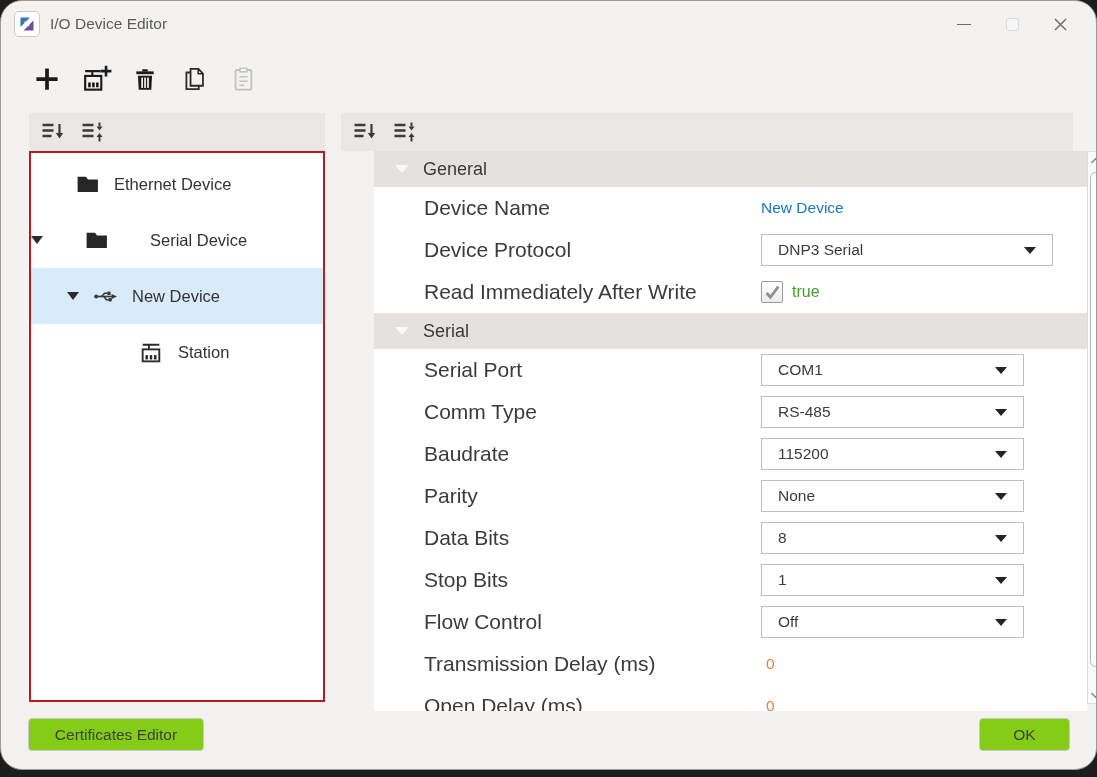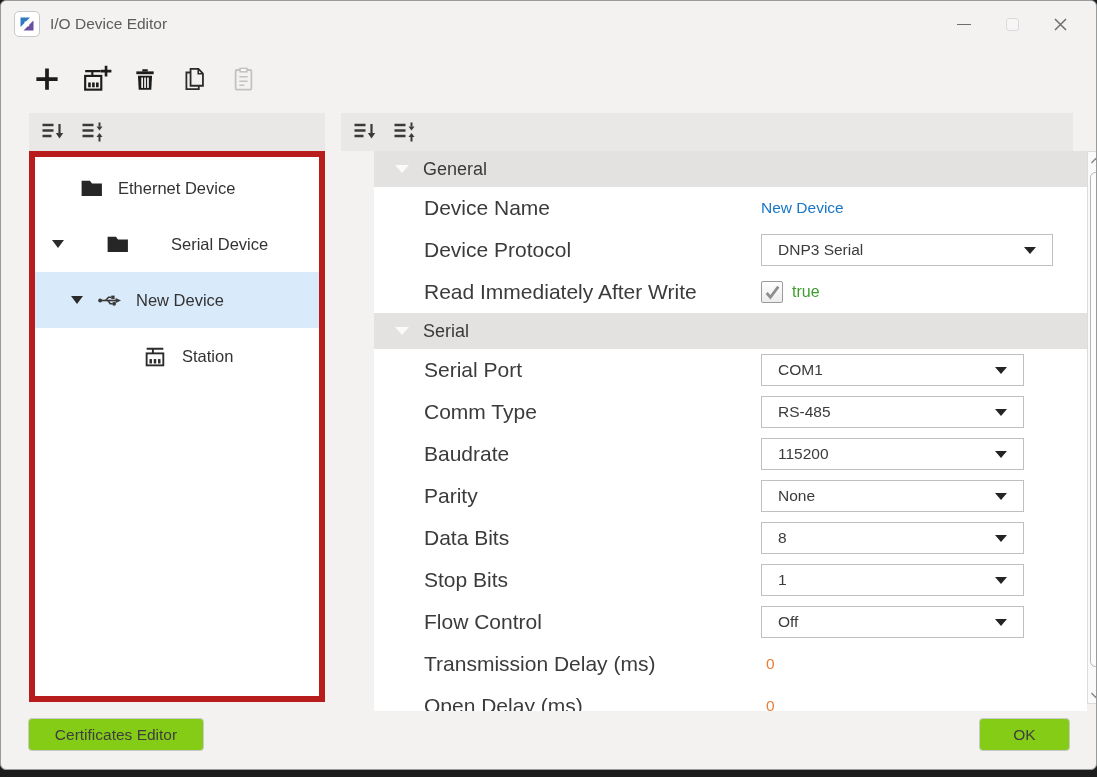--- a/index.html
+++ b/index.html
@@ -1,40 +1,40 @@
 <!DOCTYPE html>
 <html><head>
 <meta charset="utf-8">
 <style>
   * { margin:0; padding:0; box-sizing:border-box; }
   html,body { width:1097px; height:777px; }
   body { background:#1d1d1d; font-family:"Liberation Sans","DejaVu Sans",sans-serif; }
   .window {
     position:absolute; left:0; top:0; width:1097px; height:770px;
-    background:#f3f2f1; border:1px solid #9a9a9a; border-radius:6px;
+    background:#f3f2f1; border:1px solid #9a9a9a; border-radius:22px;
     overflow:hidden;
   }
   
   .titlebar { position:absolute; left:0; top:0; width:100%; height:46px; display:flex; align-items:center; }
   .app-icon { width:26px; height:26px; margin-left:13px; background:#fff; border:1px solid #c9c9c9; border-radius:5px; display:flex; align-items:center; justify-content:center; }
   .title-text { margin-left:10px; font-size:15.5px; color:#5c5c5c; }
   .win-controls { margin-left:auto; display:flex; align-items:center; height:100%; margin-right:12px; }
   .win-btn { width:48px; height:36px; display:flex; align-items:center; justify-content:center; }
   .min-glyph { width:14px; height:0; border-top:1.6px solid #6e6e6e; }
   .max-glyph { width:13px; height:13px; border:1.4px solid #dadada; border-radius:3px; background:#f6f6f6; }
   
   .toolbar { position:absolute; left:30px; top:52px; height:52px; display:flex; align-items:center; gap:17px; }
   .tool-btn { width:32px; height:34px; display:flex; align-items:center; justify-content:center; cursor:pointer; }
   .tool-btn.disabled { cursor:default; }
   
   .panel-header { height:38px; background:#e9e8e7; display:flex; align-items:center; padding-left:9px; gap:12px; }
   .sort-btn { width:28px; height:26px; display:flex; align-items:center; justify-content:center; }
   
   .left-panel { position:absolute; left:28px; top:112px; width:296px; }
-  .tree-box { width:296px; height:551px; background:#fff; border:6px solid #b91c1c; padding-top:3px; }
+  .tree-box { width:296px; height:551px; background:#fff; border:2px solid #b91c1c; padding-top:3px; }
   .tree-row { height:56px; display:flex; align-items:center; font-size:16.5px; color:#333; cursor:pointer; }
   .tree-row.selected { background:#d9eafa; }
   .tcaret { width:14px; height:14px; display:flex; align-items:center; margin-right:12px; }
   .tcaret-shape { width:0; height:0; border-left:6.5px solid transparent; border-right:6.5px solid transparent; border-top:8px solid #2b2b2b; }
   .ticon { width:25px; height:25px; margin-right:14px; display:flex; align-items:center; justify-content:center; }
   
   .right-panel { position:absolute; left:340px; top:112px; width:732px; }
   .prop-wrap { position:relative; width:732px; height:560px;margin-left:33px; }
   .prop-area { position:absolute; left:0; top:0; width:713px; height:560px; background:#fff; overflow:hidden; }
   .section-header { height:36px; background:#e3e2e1; display:flex; align-items:center; padding-left:21px; }
@@ -154,21 +154,21 @@
 
       <div class="tree-row" style="padding-left:44px;">
         <span class="ticon">
           <svg width="25" height="25" viewBox="0 0 24 24">
               <path d="M2.5 4.5h8l2 2.8h9.5v12H2.5z" fill="#262626"></path>
             </svg>
         </span>
         <span>Ethernet Device</span>
       </div>
 
-      <div class="tree-row" style="padding-left:17px;gap:27px;">
+      <div class="tree-row" style="gap:27px;">
         <span class="tcaret">
             <span class="tcaret-shape"></span>
           </span>
         <span class="ticon">
           <svg width="25" height="25" viewBox="0 0 24 24">
               <path d="M2.5 4.5h8l2 2.8h9.5v12H2.5z" fill="#262626"></path>
             </svg>
         </span>
         <span>Serial Device</span>
       </div>

